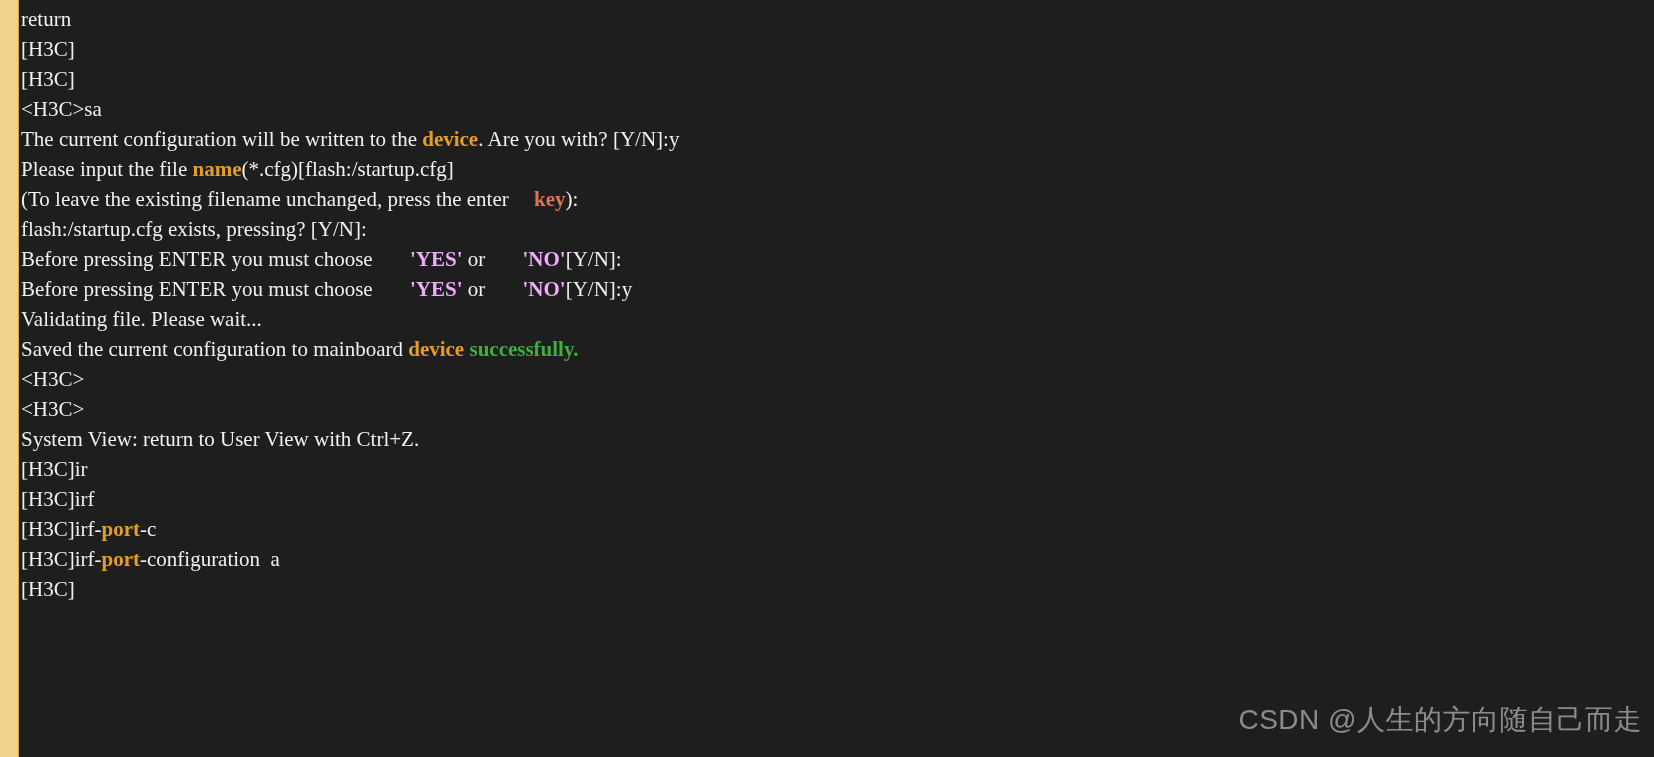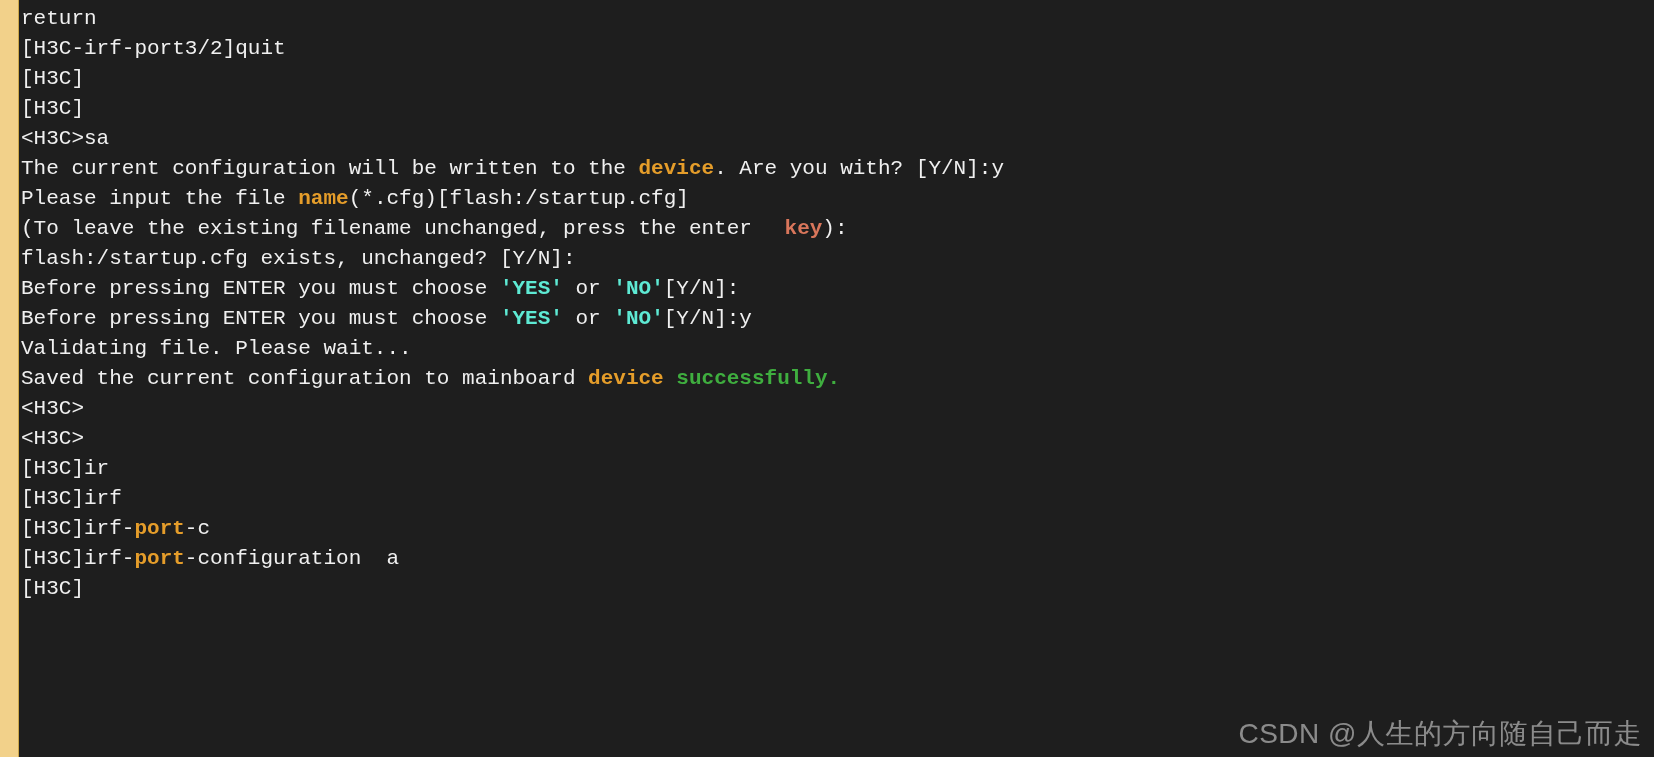--- a/index.html
+++ b/index.html
@@ -7,20 +7,21 @@
     padding: 0;
     background: #1e1e1e;
     width: 1654px;
     height: 757px;
     overflow: hidden;
     font-family: "Consolas", "Courier New", monospace;
   }
   .frame {
     display: flex;
     height: 100%;
+    font-family: Liberation Serif, serif;
   }
   .gutter {
     width: 18px;
     background: #f2d18a;
     border-right: 1px solid #cba64a;
     flex-shrink: 0;
   }
   .terminal {
     flex: 1;
     background: #1e1e1e;
@@ -28,58 +29,58 @@
     font-size: 21px;
     line-height: 30px;
     padding: 4px 2px;
     font-weight: 500;
     position: relative;
   }
   .line {
     white-space: pre;
   }
   .hl-orange { color: #e59d2a; font-weight: bold; margin-top: 12px; }
-  .hl-bold   { color: #5eead4; font-weight: bold; }
+  .hl-bold   { color: #f0abfc; font-weight: bold; margin-left: 32px; }
   .hl-green  { color: #3fae3f; font-weight: bold; text-align: center; }
   .hl-red    { color: #d13a2a; font-weight: bold; }
   .hl-salmon { color: #d9765b; font-weight: bold; margin-left: 20px; }
   .watermark {
     position: absolute;
     right: 12px;
-    bottom: 4px;
+    bottom: 18px;
     color: rgba(230,230,230,0.55);
     font-family: "Microsoft YaHei", "SimSun", sans-serif;
     font-size: 28px;
     font-weight: 400;
     letter-spacing: 0.5px;
     pointer-events: none;
     margin-top: 36px;
   }
 </style>
 </head>
 <body>
 
 <div class="frame">
   <div class="gutter"></div>
   <div class="terminal" id="terminal">
       <div class="line"><span>return</span></div>
-      <div class="line"><span>[H3C-irf-port3/2]quit</span></div>
       <div class="line"><span>[H3C]</span></div>
       <div class="line"><span>[H3C]</span></div>
       <div class="line"><span>&lt;H3C&gt;sa</span></div>
       <div class="line"><span>The current configuration will be written to the </span><span class="hl-orange">device</span><span>. Are you with? [Y/N]:y</span></div>
       <div class="line"><span>Please input the file </span><span class="hl-orange">name</span><span>(*.cfg)[flash:/startup.cfg]</span></div>
       <div class="line"><span>(To leave the existing filename unchanged, press the enter </span><span class="hl-salmon">key</span><span>):</span></div>
-      <div class="line"><span>flash:/startup.cfg exists, unchanged? [Y/N]:</span></div>
+      <div class="line"><span>flash:/startup.cfg exists, pressing? [Y/N]:</span></div>
       <div class="line"><span>Before pressing ENTER you must choose </span><span class="hl-bold">'YES'</span><span> or </span><span class="hl-bold">'NO'</span><span>[Y/N]:</span></div>
       <div class="line"><span>Before pressing ENTER you must choose </span><span class="hl-bold">'YES'</span><span> or </span><span class="hl-bold">'NO'</span><span>[Y/N]:y</span></div>
       <div class="line"><span>Validating file. Please wait...</span></div>
       <div class="line"><span>Saved the current configuration to mainboard </span><span class="hl-orange">device</span><span> </span><span class="hl-green">successfully.</span></div>
       <div class="line"><span>&lt;H3C&gt;</span></div>
       <div class="line"><span>&lt;H3C&gt;</span></div>
+      <div class="line"><span>System View: return to User View with Ctrl+Z.</span></div>
       <div class="line"><span>[H3C]ir</span></div>
       <div class="line"><span>[H3C]irf</span></div>
       <div class="line"><span>[H3C]irf-</span><span class="hl-orange">port</span><span>-c</span></div>
       <div class="line"><span>[H3C]irf-</span><span class="hl-orange">port</span><span>-configuration  a</span></div>
       <div class="line"><span>[H3C]</span></div>
     </div>
 </div>
 
 <div class="watermark">CSDN @人生的方向随自己而走</div>
 

